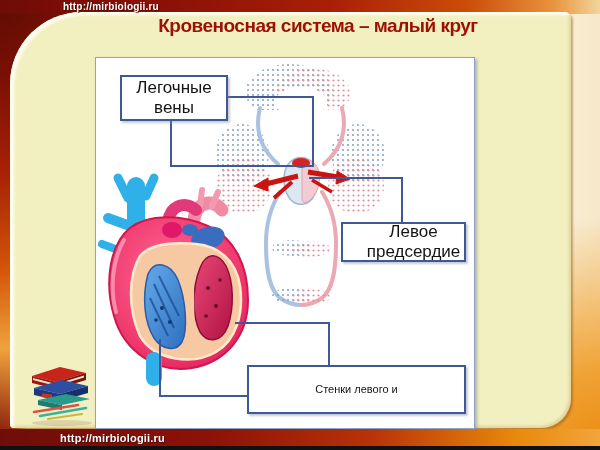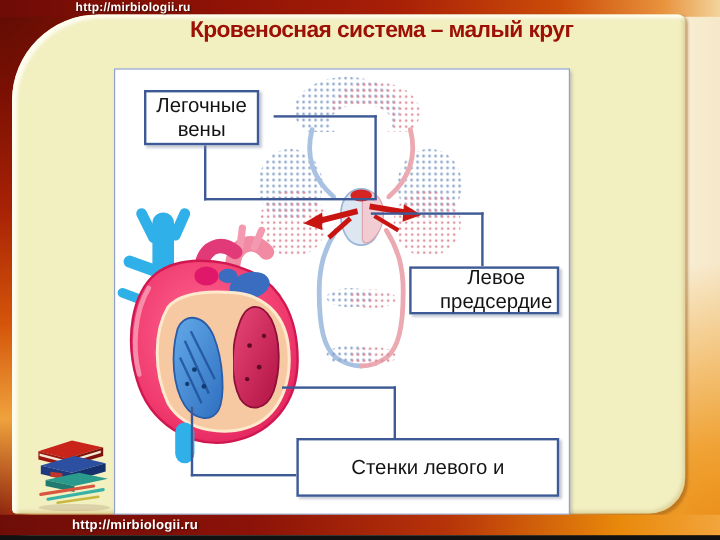--- a/index.html
+++ b/index.html
@@ -45,23 +45,23 @@
     background:#ffffff;border:1px solid #8fa3c8;box-sizing:border-box;
     box-shadow:2px 2px 3px rgba(110,120,150,.5);
   }
   .illu{position:absolute;left:0;top:0;}
   .lbl{
     position:absolute;background:#ffffff;border:2px solid #3d5a96;box-sizing:border-box;
     color:#141414;font-size:17px;line-height:1.15;text-align:center;
     display:flex;flex-direction:column;justify-content:center;
     box-shadow:2px 2px 2px rgba(130,140,160,.45);
   }
-  .lbl-1{left:24px;top:17px;width:96px;height:46px;}
+  .lbl-1{left:24px;top:17px;width:108px;height:46px;}
   .lbl-2{left:245px;top:164px;width:125px;height:40px;padding-left:20px;}
-  .lbl-3{left:151px;top:307px;width:219px;height:49px;font-size:17px;}
+  .lbl-3{left:151px;top:307px;width:219px;height:49px;font-size:11px;}
   .cline{position:absolute;background:#3d5a96;}
   .books{position:absolute;left:24px;top:354px;}
 </style>
 </head>
 <body>
 
 <div class="slide">
 
   <div class="top-bar"></div>
 

